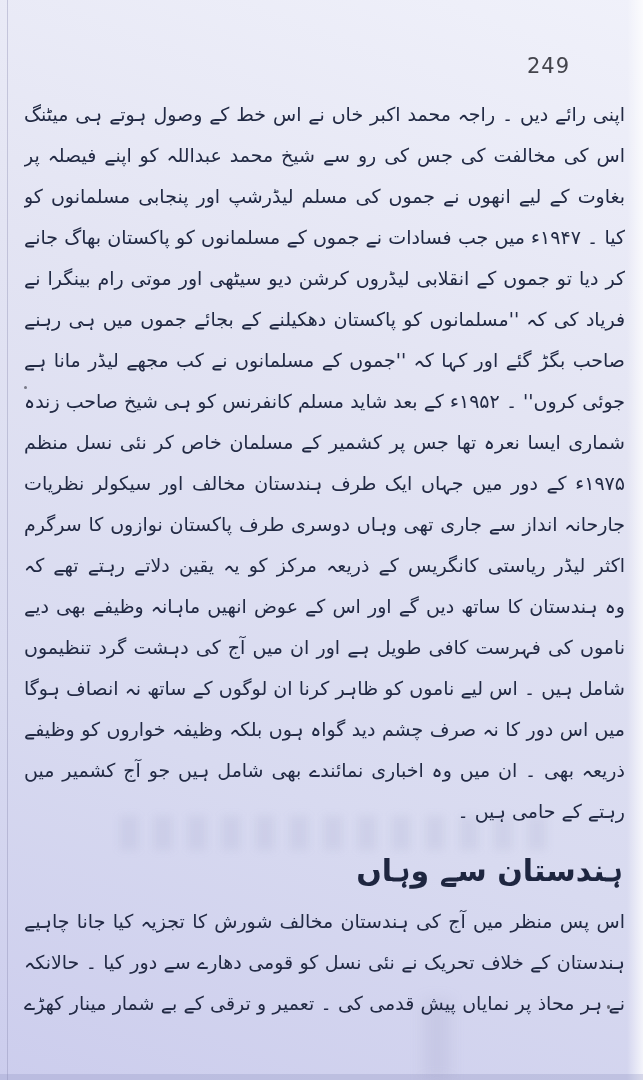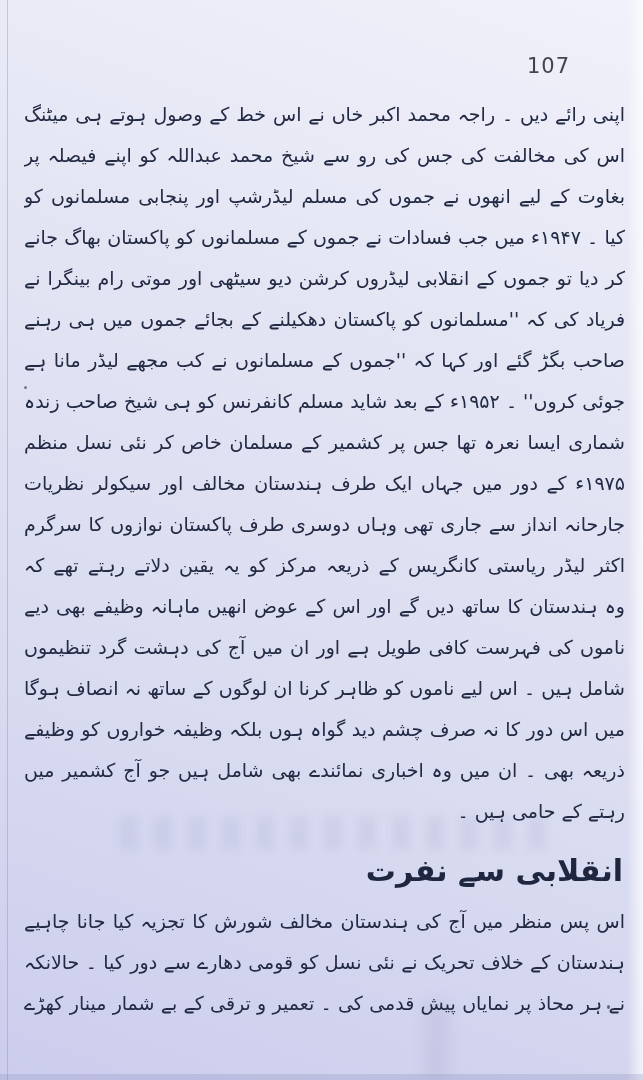--- a/index.html
+++ b/index.html
@@ -86,21 +86,21 @@
 <div class="page">
 
   <div class="fold-line"></div>
   <div class="edge-right"></div>
   <div class="edge-bottom"></div>
   <div class="ghost-showthrough"></div>
   <div class="smudge-bottom"></div>
   <div class="speck speck-a"></div>
   <div class="speck speck-b"></div>
 
-  <div class="page-number">107</div>
+  <div class="page-number">249</div>
 
   <div class="para para1">
     <div class="text-line">اپنی رائے دیں ۔ راجہ محمد اکبر خاں نے اس خط کے وصول ہوتے ہی میٹنگ بلائی اور ڈٹ کر</div>
     <div class="text-line">اس کی مخالفت کی جس کی رو سے شیخ محمد عبداللہ کو اپنے فیصلہ پر نظر ثانی کرنی پڑی ۔ لیکن اس</div>
     <div class="text-line">بغاوت کے لیے انھوں نے جموں کی مسلم لیڈرشپ اور پنجابی مسلمانوں کو کبھی معاف نہیں</div>
     <div class="text-line">کیا ۔ ۱۹۴۷ء میں جب فسادات نے جموں کے مسلمانوں کو پاکستان بھاگ جانے پر مجبور</div>
     <div class="text-line">کر دیا تو جموں کے انقلابی لیڈروں کرشن دیو سیٹھی اور موتی رام بینگرا نے شیخ محمد عبداللہ سے</div>
     <div class="text-line">فریاد کی کہ ''مسلمانوں کو پاکستان دھکیلنے کے بجائے جموں میں ہی رہنے دیا جائے'' ۔ لیکن شیخ</div>
     <div class="text-line">صاحب بگڑ گئے اور کہا کہ ''جموں کے مسلمانوں نے کب مجھے لیڈر مانا ہے کہ میں ان کی چارہ</div>
     <div class="text-line">جوئی کروں'' ۔ ۱۹۵۲ء کے بعد شاید مسلم کانفرنس کو ہی شیخ صاحب زندہ کرتے لیکن رائے</div>
@@ -109,21 +109,21 @@
     <div class="text-line">جارحانہ انداز سے جاری تھی وہاں دوسری طرف پاکستان نوازوں کا سرگرم گروہ اور محاذ کے</div>
     <div class="text-line">اکثر لیڈر ریاستی کانگریس کے ذریعہ مرکز کو یہ یقین دلاتے رہتے تھے کہ فیصلہ کن جنگ میں</div>
     <div class="text-line">وہ ہندستان کا ساتھ دیں گے اور اس کے عوض انھیں ماہانہ وظیفے بھی دیے جاتے تھے ۔</div>
     <div class="text-line">ناموں کی فہرست کافی طویل ہے اور ان میں آج کی دہشت گرد تنظیموں کے سرپرست بھی</div>
     <div class="text-line">شامل ہیں ۔ اس لیے ناموں کو ظاہر کرنا ان لوگوں کے ساتھ نہ انصاف ہوگا اور نہ ہی وفا ۔</div>
     <div class="text-line">میں اس دور کا نہ صرف چشم دید گواہ ہوں بلکہ وظیفہ خواروں کو وظیفے تقسیم کرنے کا ایک معتبر</div>
     <div class="text-line">ذریعہ بھی ۔ ان میں وہ اخباری نمائندے بھی شامل ہیں جو آج کشمیر میں ہندستان مخالف مسلح</div>
     <div class="text-line short">رہتے کے حامی ہیں ۔</div>
   </div>
 
-  <div class="section-heading">انقلابی سے نفرت</div>
+  <div class="section-heading">ہندستان سے وہاں</div>
 
   <div class="para para2">
     <div class="text-line">اس پس منظر میں آج کی ہندستان مخالف شورش کا تجزیہ کیا جانا چاہیے ۔ ۲۰ برس تک</div>
     <div class="text-line">ہندستان کے خلاف تحریک نے نئی نسل کو قومی دھارے سے دور کیا ۔ حالانکہ اس دور میں کشمیر</div>
     <div class="text-line">نے ہر محاذ پر نمایاں پیش قدمی کی ۔ تعمیر و ترقی کے بے شمار مینار کھڑے ہوئے ۔ مفت تعلیم نے</div>
   </div>
 
 </div>
 
 </body></html>

